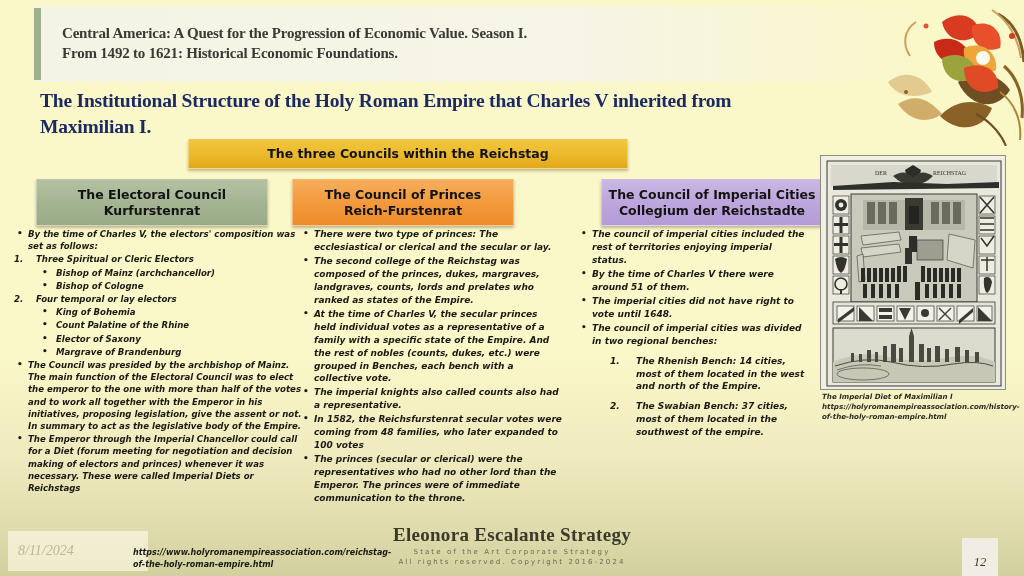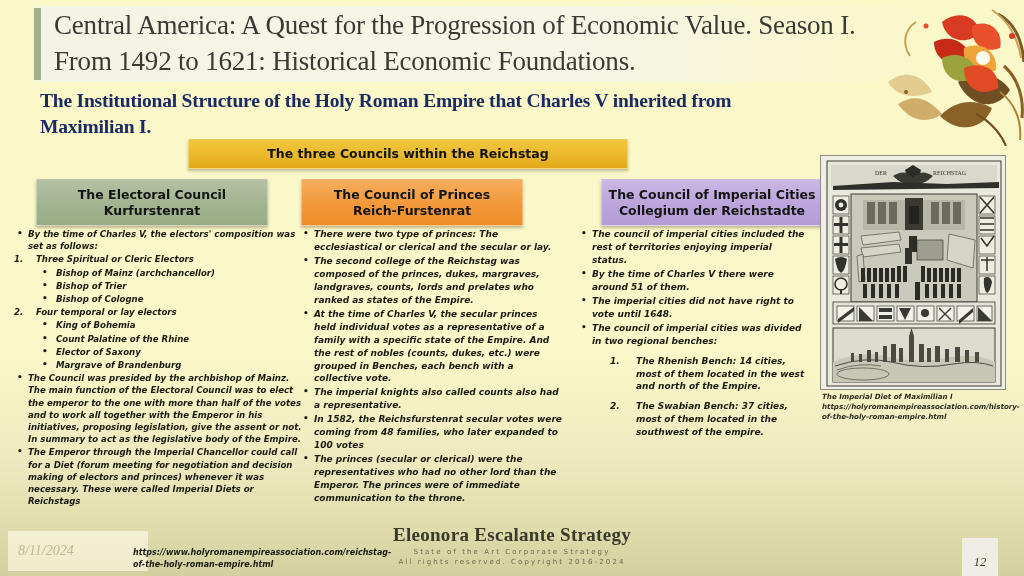--- a/index.html
+++ b/index.html
@@ -11,22 +11,22 @@
   }
 
   
   .title-band{
     position:absolute; left:34px; top:6px; width:900px; height:76px;
     background:linear-gradient(to right,#F4F4E4 0%, #F6F5E6 60%, rgba(248,246,214,0) 100%);
     display:flex; align-items:center;
   }
   .title-bar{ position:absolute; left:34px; top:8px; width:7px; height:72px; background:#9FB08D; }
   .title-text{
-    font-family:"Liberation Serif", serif; font-weight:400;
-    font-size:27px; line-height:1.32; color:#3A3A35; padding-left:20px;
+    font-family:"Liberation Serif", serif; font-weight:700;
+    font-size:15px; line-height:1.32; color:#3A3A35; padding-left:28px;
     letter-spacing:-0.2px; white-space:pre-line;
   }
 
   .subtitle{
     position:absolute; left:40px; top:88px; width:830px;
     font-family:"Liberation Serif", serif; font-weight:700;
     font-size:19.5px; line-height:1.33; color:#1B2A63; white-space:pre-line;
     letter-spacing:-0.2px;
   }
 
@@ -44,21 +44,21 @@
   }
   .banner{
     left:188px; top:139px; width:440px; height:30px; font-size:12.5px;
     background:linear-gradient(to bottom,#F0C63D 0%, #EBB92B 55%, #E2A81C 100%);
   }
   .hdr1{
     left:36px; top:179px; width:232px; height:47px; font-size:12.5px;
     background:linear-gradient(to bottom,#B4C2A3 0%, #A4B492 50%, #9AAB86 100%);
   }
   .hdr2{
-    left:301px; top:179px; width:222px; height:47px; font-size:12.5px;
+    left:292px; top:179px; width:222px; height:47px; font-size:12.5px;
     background:linear-gradient(to bottom,#F6AE5C 0%, #F29A3D 50%, #EE8C29 100%);
   }
   .hdr3{
     left:570px; top:179px; width:222px; height:47px; font-size:12.5px;
     background:linear-gradient(to bottom,#CBB8E4 0%, #BCA6DC 50%, #B49CD6 100%);
     margin-left:31px;
   }
 
   
   .col{
@@ -181,21 +181,20 @@
     <span>Collegium der Reichstadte</span>
   </span>
 </div>
 
 <div class="col col1">
     <ul class="lvl">
       <li class="b"><span>By the time of Charles V, the electors' composition was set as follows:</span></li>
       <li class="n" data-num="1."><span>Three Spiritual or Cleric Electors</span></li>
       <ul class="lvl sub">
         <li class="b">Bishop of Mainz (archchancellor)</li>
-        <li class="b">Bishop of Trier</li>
         <li class="b">Bishop of Cologne</li>
       </ul>
       <li class="n" data-num="2."><span>Four temporal or lay electors</span></li>
       <ul class="lvl sub">
         <li class="b">King of Bohemia</li>
         <li class="b">Count Palatine of the Rhine</li>
         <li class="b">Elector of Saxony</li>
         <li class="b">Margrave of Brandenburg</li>
       </ul>
       <li class="b"><span>The Council was presided by the archbishop of Mainz. The main function of the Electoral Council was to elect the emperor to the one with more than half of the votes and to work all together with the Emperor in his initiatives, proposing legislation, give the assent or not. In summary to act as the legislative body of the Empire.</span></li>

